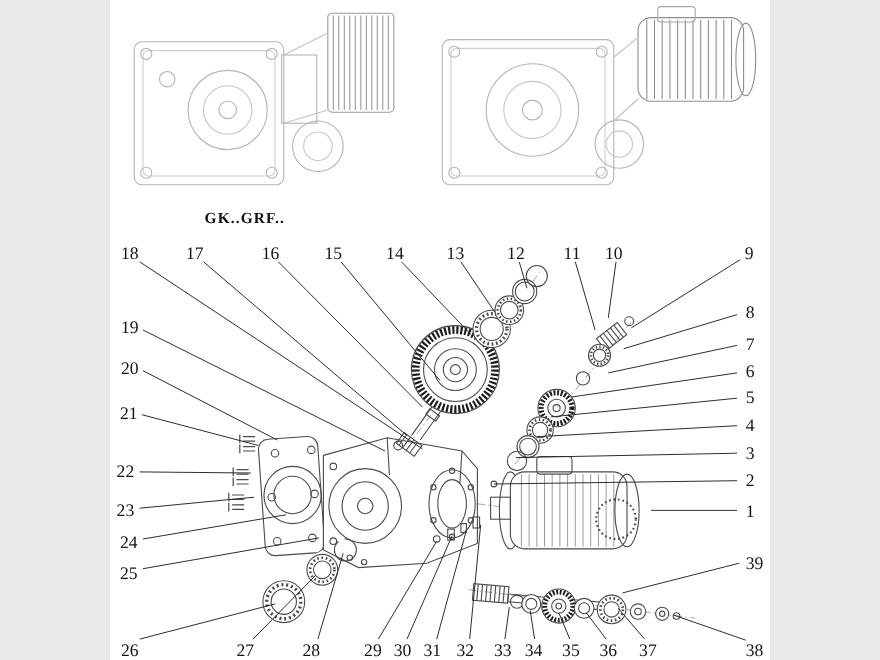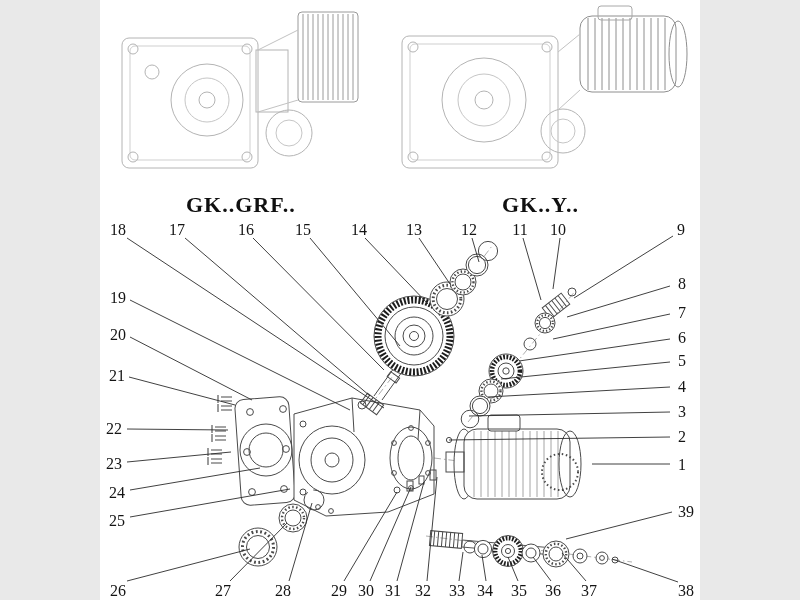--- a/index.html
+++ b/index.html
@@ -1,21 +1,21 @@
 <!DOCTYPE html>
 <html><head>
 <meta charset="utf-8">
 <style>
   *{margin:0;padding:0;box-sizing:border-box}
   html,body{width:800px;height:600px}
   body{font-family:"Liberation Serif","DejaVu Serif",serif;background:#e9e9e9}
   .page{position:relative;width:800px;height:600px;overflow:hidden}
   .canvas{position:absolute;left:100px;top:0;width:600px;height:600px;background:#ffffff}
   svg.art{position:absolute;left:0;top:0;width:800px;height:600px}
-  .title{position:absolute;font-weight:700;font-size:22px;letter-spacing:1px;color:#101010;white-space:nowrap}
+  .title{position:absolute;font-weight:700;font-size:14px;letter-spacing:1px;color:#101010;white-space:nowrap}
   #title-left{left:186px;top:192px}
   #title-right{left:502px;top:192px}
   #leader-lines line{stroke:#2b2b2b;stroke-width:0.9}
   #callout-labels text{font-family:"Liberation Serif","DejaVu Serif",serif;font-size:16px;fill:#141414;text-anchor:middle}
 </style>
 </head>
 <body>
 
 <div class="page" style="background: rgb(233, 233, 233);">
   <div class="canvas" style="background: rgb(255, 255, 255);"></div>
@@ -293,14 +293,13 @@
         <text x="457" y="596">33</text>
         <text x="485" y="596">34</text>
         <text x="519" y="596">35</text>
         <text x="553" y="596">36</text>
         <text x="589" y="596">37</text>
         <text x="686" y="596">38</text>
       </g>
   </svg>
 
   <div class="title" id="title-left">GK..GRF..</div>
-  <div class="title" id="title-right">GK..Y..</div>
 </div>
 
 </body></html>

